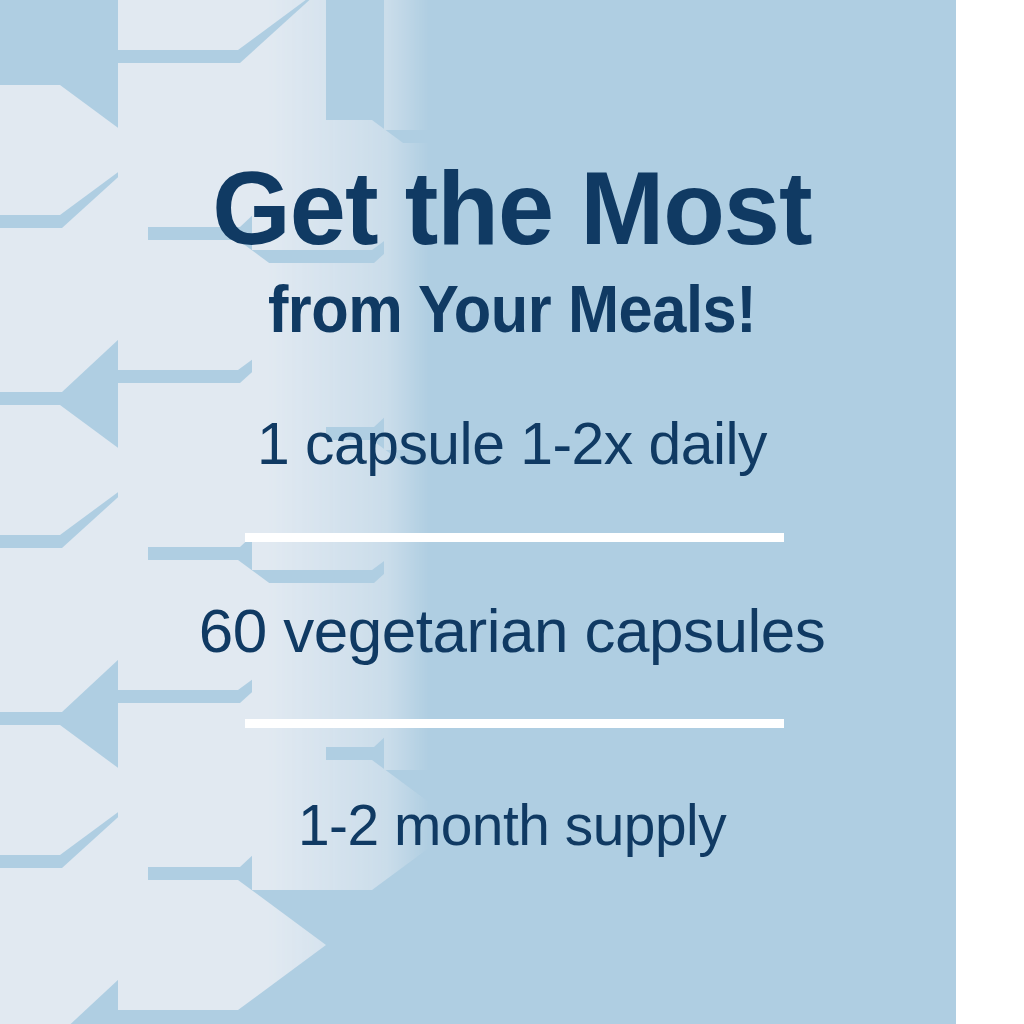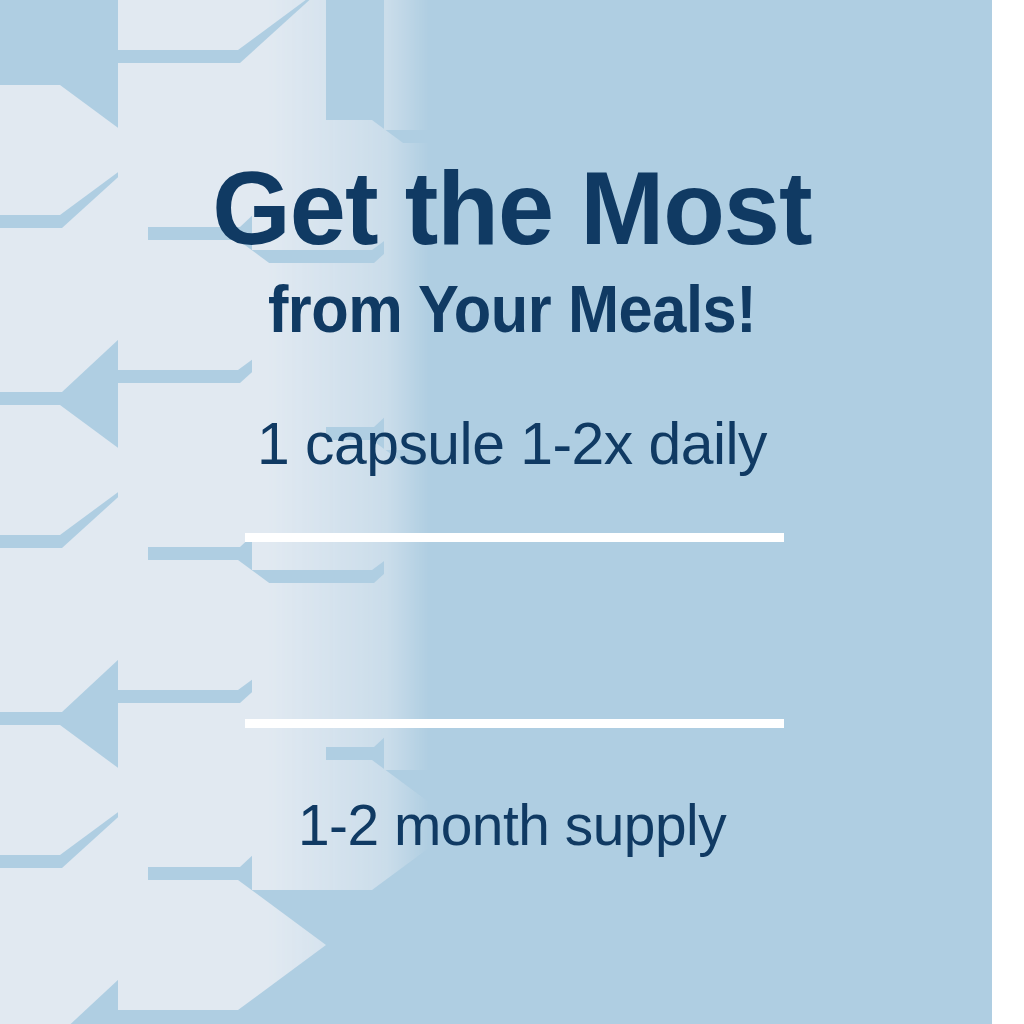--- a/index.html
+++ b/index.html
@@ -7,21 +7,20 @@
     padding: 0;
     background: #ffffff;
   }
   #canvas {
     position: relative;
     width: 956px;
     height: 1024px;
     overflow: hidden;
     background: #afcee2;
     font-family: "Liberation Sans", sans-serif;
-    padding-left: 36px;
   }
   #bg-pattern {
     position: absolute;
     inset: 0;
     width: 1024px;
     height: 1024px;
     pointer-events: none;
   }
   #content {
     position: absolute;
@@ -175,19 +174,20 @@
   <div id="content">
 
     <div class="line" id="headline-main">Get the Most</div>
 
     <div class="line" id="headline-sub">from Your Meals!</div>
 
     <div class="line" id="fact-0">1 capsule 1-2x daily</div>
 
     <div class="divider" id="divider-0"></div>
 
+    <div class="line" id="fact-1">60 vegetarian capsules</div>
 
     <div class="divider" id="divider-1"></div>
 
     <div class="line" id="fact-2">1-2 month supply</div>
 
   </div>
 </div>
 
 </body></html>

